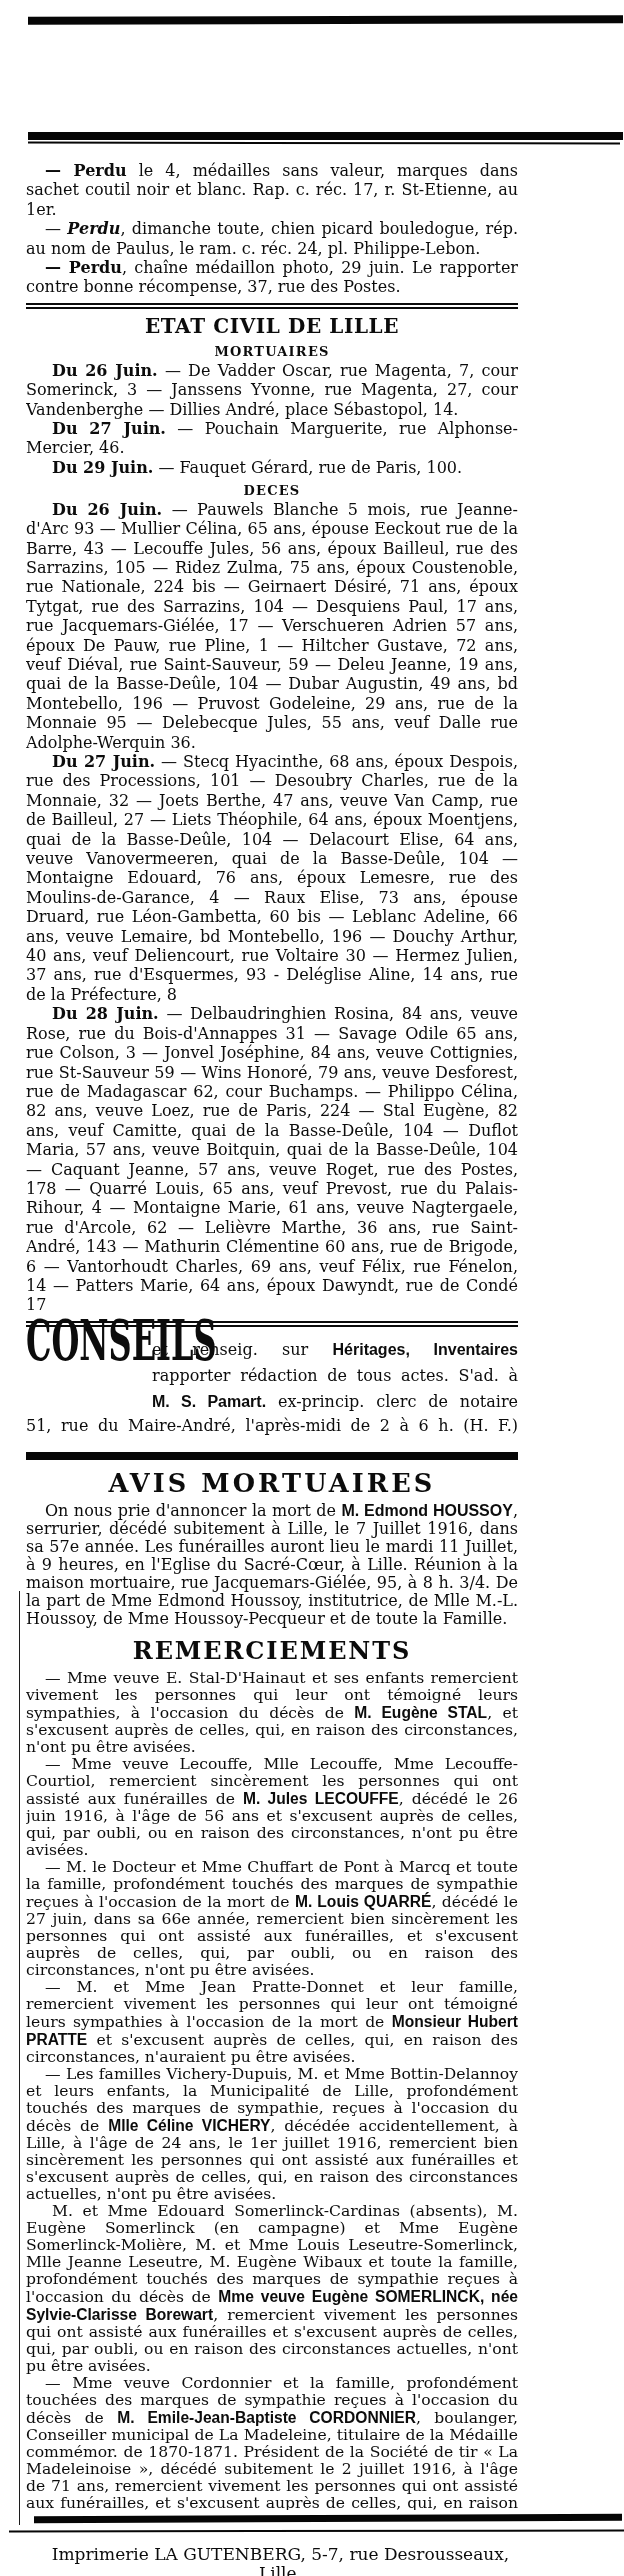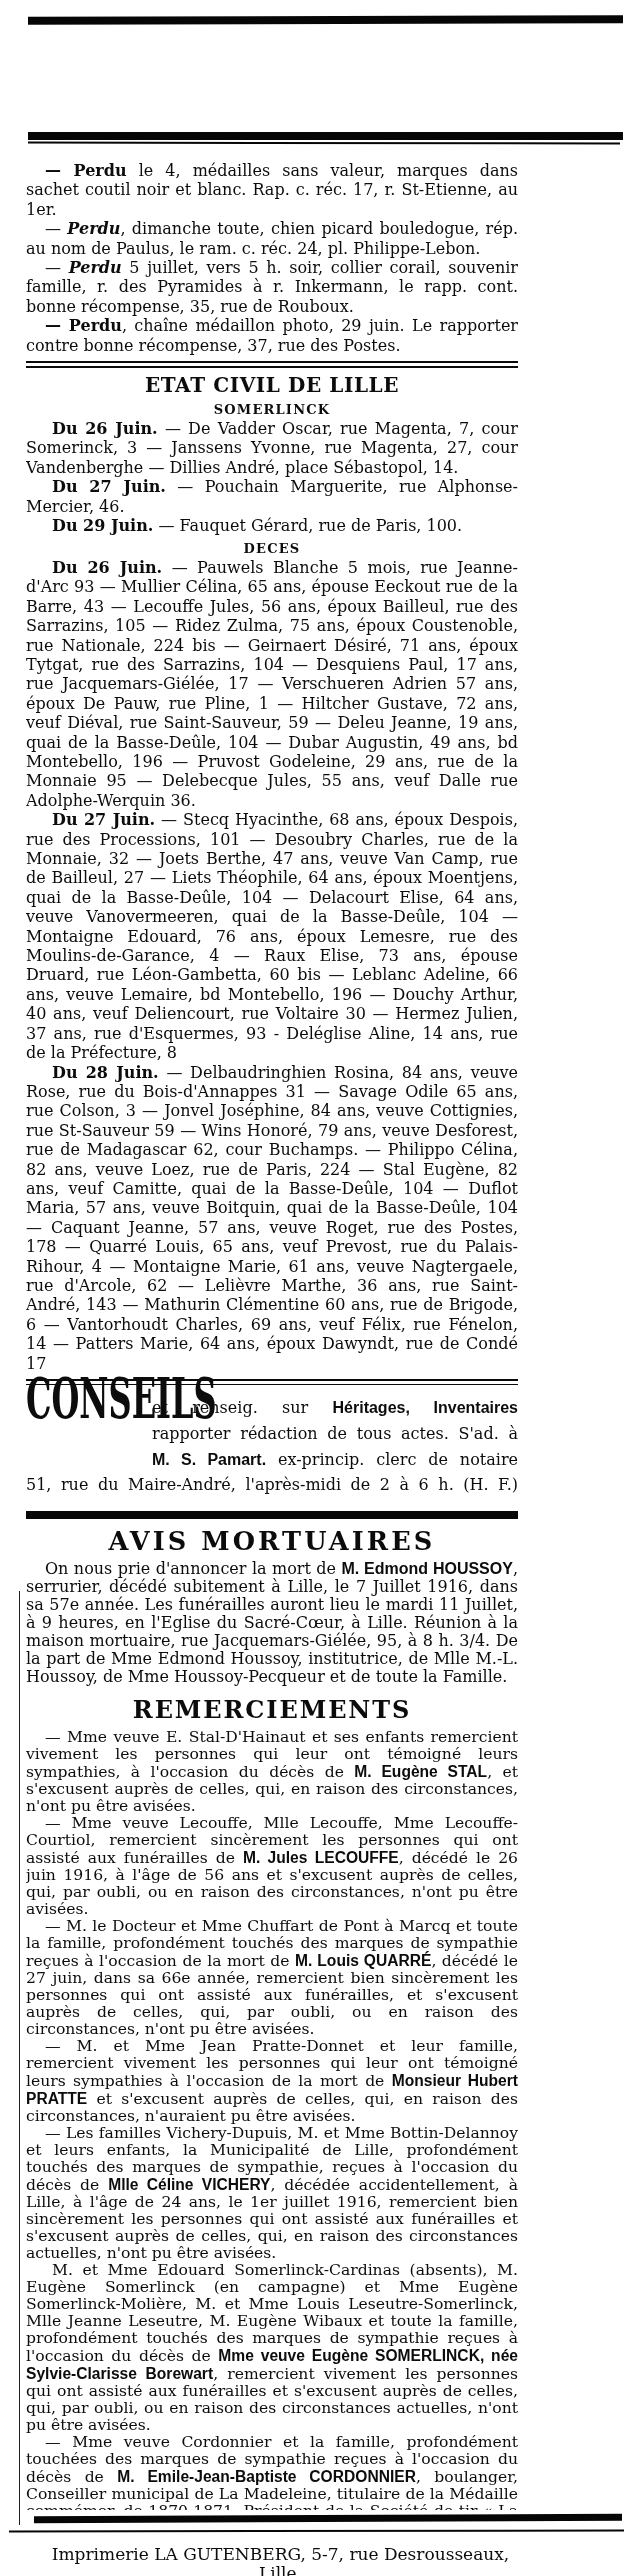--- a/index.html
+++ b/index.html
@@ -57,32 +57,31 @@
 <div class="rule rule-top1"></div>
 <div class="rule rule-top2"></div>
 <div class="rule rule-top2b"></div>
 <div class="rule col-divider"></div>
 
 <main class="col">
 
   <section>
     <p class="par ind"><span class="seg-b">— Perdu</span><span> le 4, médailles sans valeur, marques dans sachet coutil noir et blanc. Rap. c. réc. 17, r. St-Etienne, au 1er.</span></p>
     <p class="par ind"><span>— </span><span class="seg-b seg-i">Perdu</span><span>, dimanche toute, chien picard bouledogue, rép. au nom de Paulus, le ram. c. réc. 24, pl. Philippe-Lebon.</span></p>
-    <p class="par ind"><span>— </span><span class="seg-b seg-i">Perdu</span><span> 5 juillet, vers 5 h. soir, collier corail, souvenir famille, r. des Pyramides à r. Inkermann, le rapp. cont. bonne récompense, 35, rue de Rouboux.</span></p>
     <p class="par ind"><span class="seg-b">— Perdu</span><span>, chaîne médaillon photo, 29 juin. Le rapporter contre bonne récompense, 37, rue des Postes.</span></p>
   </section>
 
   <div class="double-rule">
       <span></span>
       <span></span>
     </div>
 
   <section>
     <h1 class="h-main">ETAT CIVIL DE LILLE</h1>
-    <h2 class="h-sub">SOMERLINCK</h2>
+    <h2 class="h-sub">MORTUAIRES</h2>
     <p class="par ind-lg"><span class="seg-b">Du 26 Juin.</span><span> — De Vadder Oscar, rue Magenta, 7, cour Somerinck, 3 — Janssens Yvonne, rue Magenta, 27, cour Vandenberghe — Dillies André, place Sébastopol, 14.</span></p>
     <p class="par ind-lg"><span class="seg-b">Du 27 Juin.</span><span> — Pouchain Marguerite, rue Alphonse-Mercier, 46.</span></p>
     <p class="par ind-lg"><span class="seg-b">Du 29 Juin.</span><span> — Fauquet Gérard, rue de Paris, 100.</span></p>
     <h2 class="h-sub">DECES</h2>
     <p class="par ind-lg"><span class="seg-b">Du 26 Juin.</span><span> — Pauwels Blanche 5 mois, rue Jeanne-d'Arc 93 — Mullier Célina, 65 ans, épouse Eeckout rue de la Barre, 43 — Lecouffe Jules, 56 ans, époux Bailleul, rue des Sarrazins, 105 — Ridez Zulma, 75 ans, époux Coustenoble, rue Nationale, 224 bis — Geirnaert Désiré, 71 ans, époux Tytgat, rue des Sarrazins, 104 — Desquiens Paul, 17 ans, rue Jacquemars-Giélée, 17 — Verschueren Adrien 57 ans, époux De Pauw, rue Pline, 1 — Hiltcher Gustave, 72 ans, veuf Diéval, rue Saint-Sauveur, 59 — Deleu Jeanne, 19 ans, quai de la Basse-Deûle, 104 — Dubar Augustin, 49 ans, bd Montebello, 196 — Pruvost Godeleine, 29 ans, rue de la Monnaie 95 — Delebecque Jules, 55 ans, veuf Dalle rue Adolphe-Werquin 36.</span></p>
     <p class="par ind-lg"><span class="seg-b">Du 27 Juin.</span><span> — Stecq Hyacinthe, 68 ans, époux Despois, rue des Processions, 101 — Desoubry Charles, rue de la Monnaie, 32 — Joets Berthe, 47 ans, veuve Van Camp, rue de Bailleul, 27 — Liets Théophile, 64 ans, époux Moentjens, quai de la Basse-Deûle, 104 — Delacourt Elise, 64 ans, veuve Vanovermeeren, quai de la Basse-Deûle, 104 — Montaigne Edouard, 76 ans, époux Lemesre, rue des Moulins-de-Garance, 4 — Raux Elise, 73 ans, épouse Druard, rue Léon-Gambetta, 60 bis — Leblanc Adeline, 66 ans, veuve Lemaire, bd Montebello, 196 — Douchy Arthur, 40 ans, veuf Deliencourt, rue Voltaire 30 — Hermez Julien, 37 ans, rue d'Esquermes, 93 - Deléglise Aline, 14 ans, rue de la Préfecture, 8</span></p>
     <p class="par ind-lg"><span class="seg-b">Du 28 Juin.</span><span> — Delbaudringhien Rosina, 84 ans, veuve Rose, rue du Bois-d'Annappes 31 — Savage Odile 65 ans, rue Colson, 3 — Jonvel Joséphine, 84 ans, veuve Cottignies, rue St-Sauveur 59 — Wins Honoré, 79 ans, veuve Desforest, rue de Madagascar 62, cour Buchamps. — Philippo Célina, 82 ans, veuve Loez, rue de Paris, 224 — Stal Eugène, 82 ans, veuf Camitte, quai de la Basse-Deûle, 104 — Duflot Maria, 57 ans, veuve Boitquin, quai de la Basse-Deûle, 104 — Caquant Jeanne, 57 ans, veuve Roget, rue des Postes, 178 — Quarré Louis, 65 ans, veuf Prevost, rue du Palais-Rihour, 4 — Montaigne Marie, 61 ans, veuve Nagtergaele, rue d'Arcole, 62 — Lelièvre Marthe, 36 ans, rue Saint-André, 143 — Mathurin Clémentine 60 ans, rue de Brigode, 6 — Vantorhoudt Charles, 69 ans, veuf Félix, rue Fénelon, 14 — Patters Marie, 64 ans, époux Dawyndt, rue de Condé 17</span></p>
   </section>
 
   <div class="double-rule">

